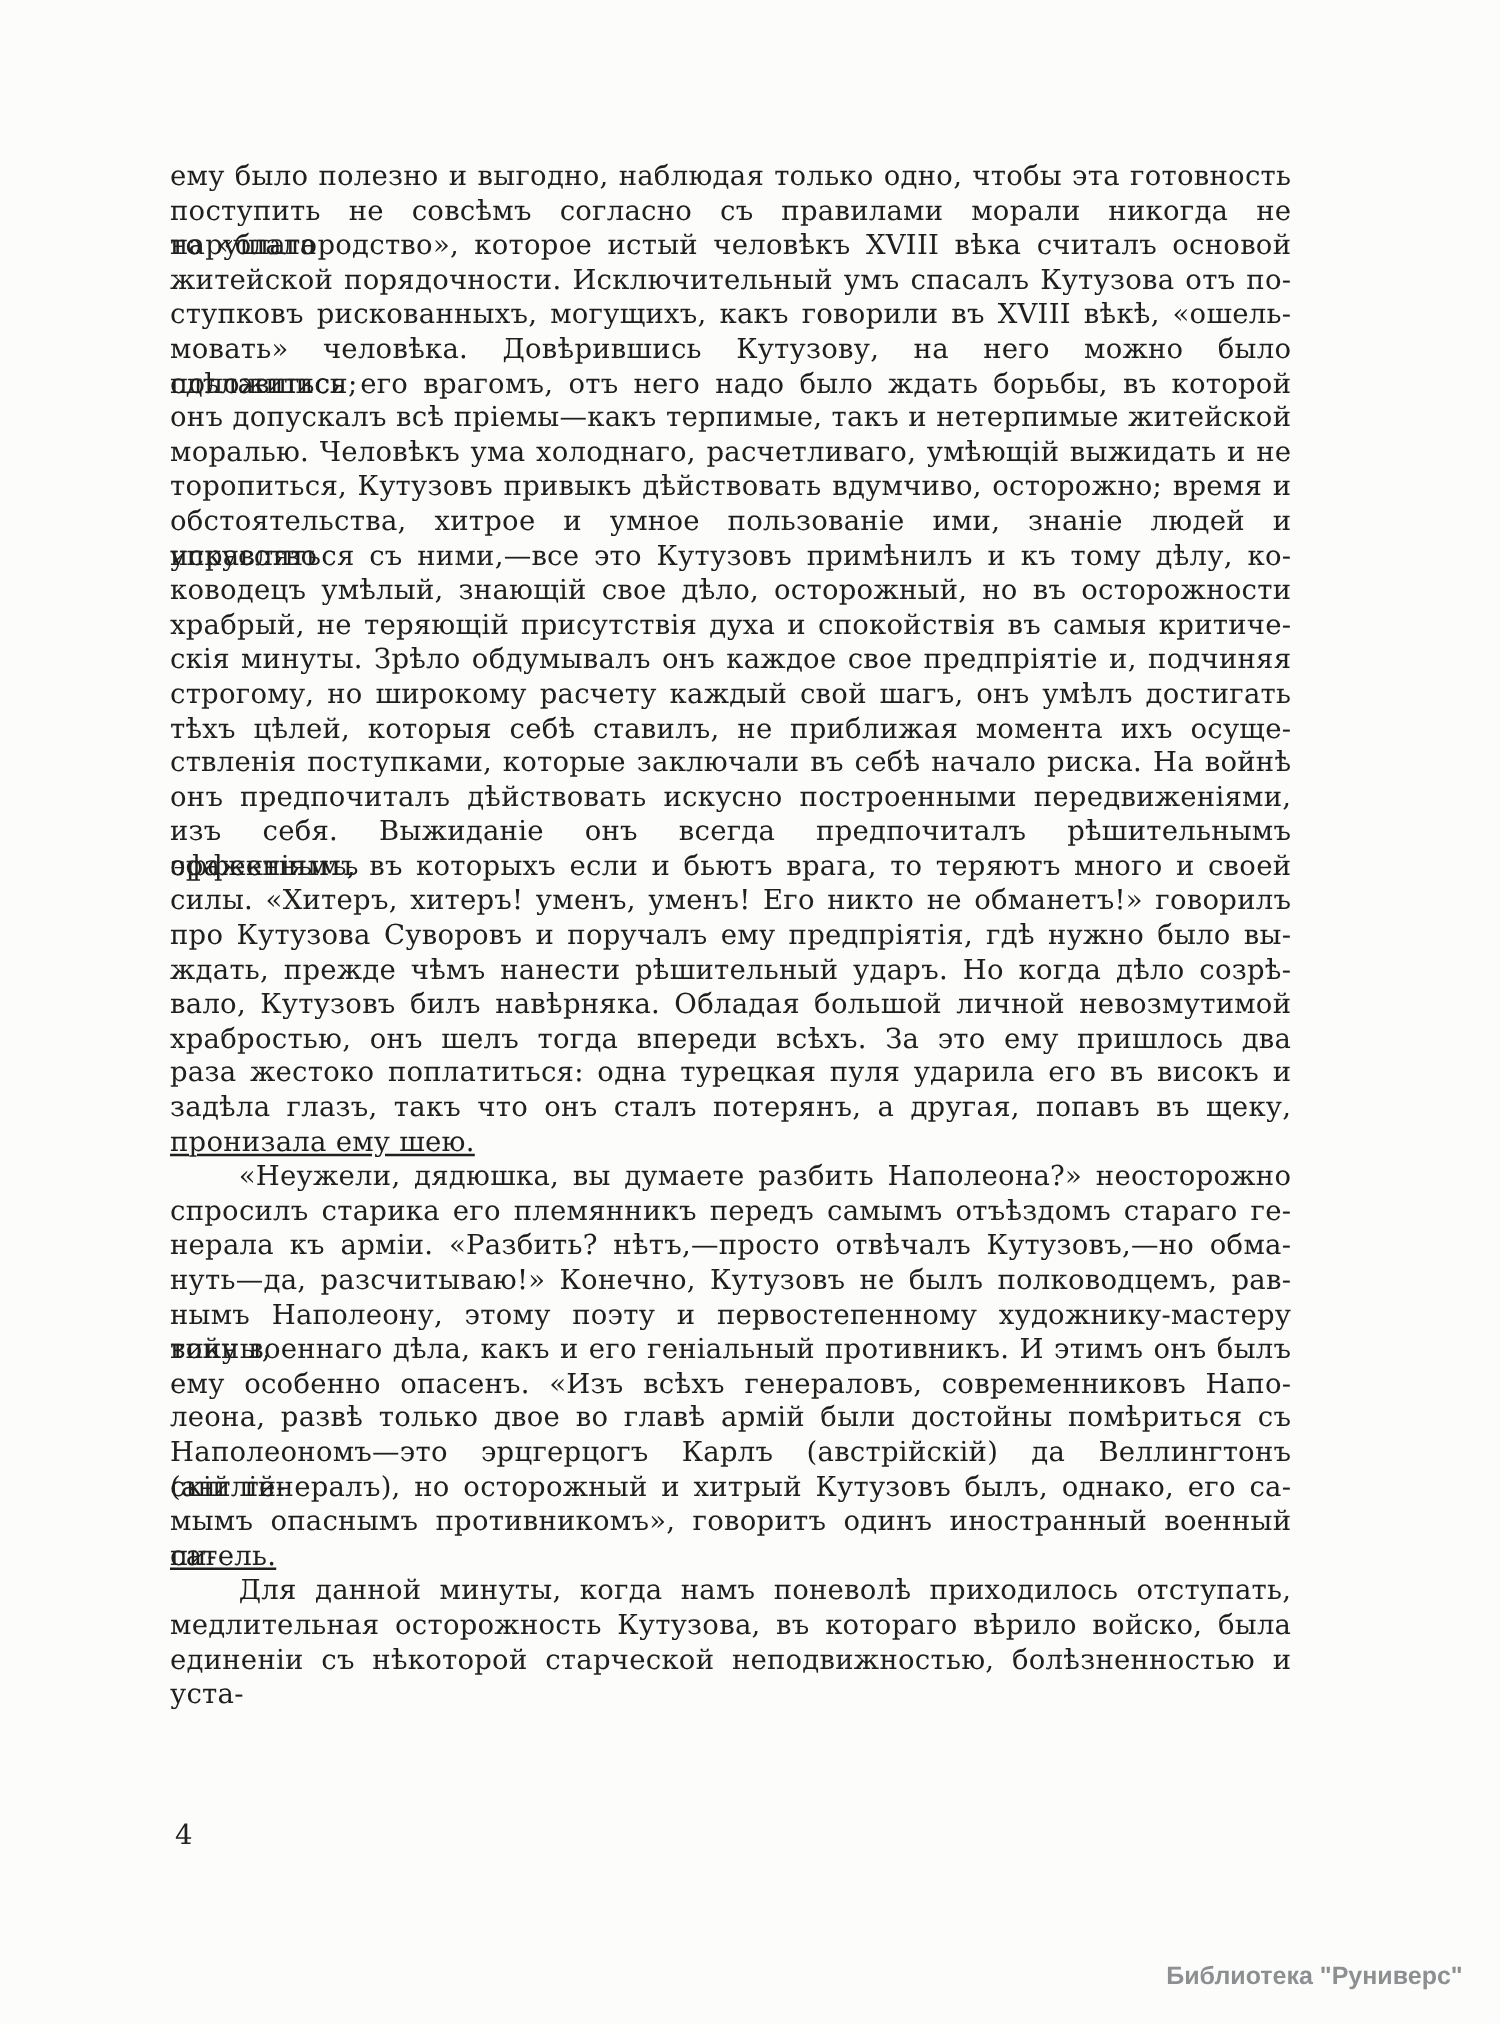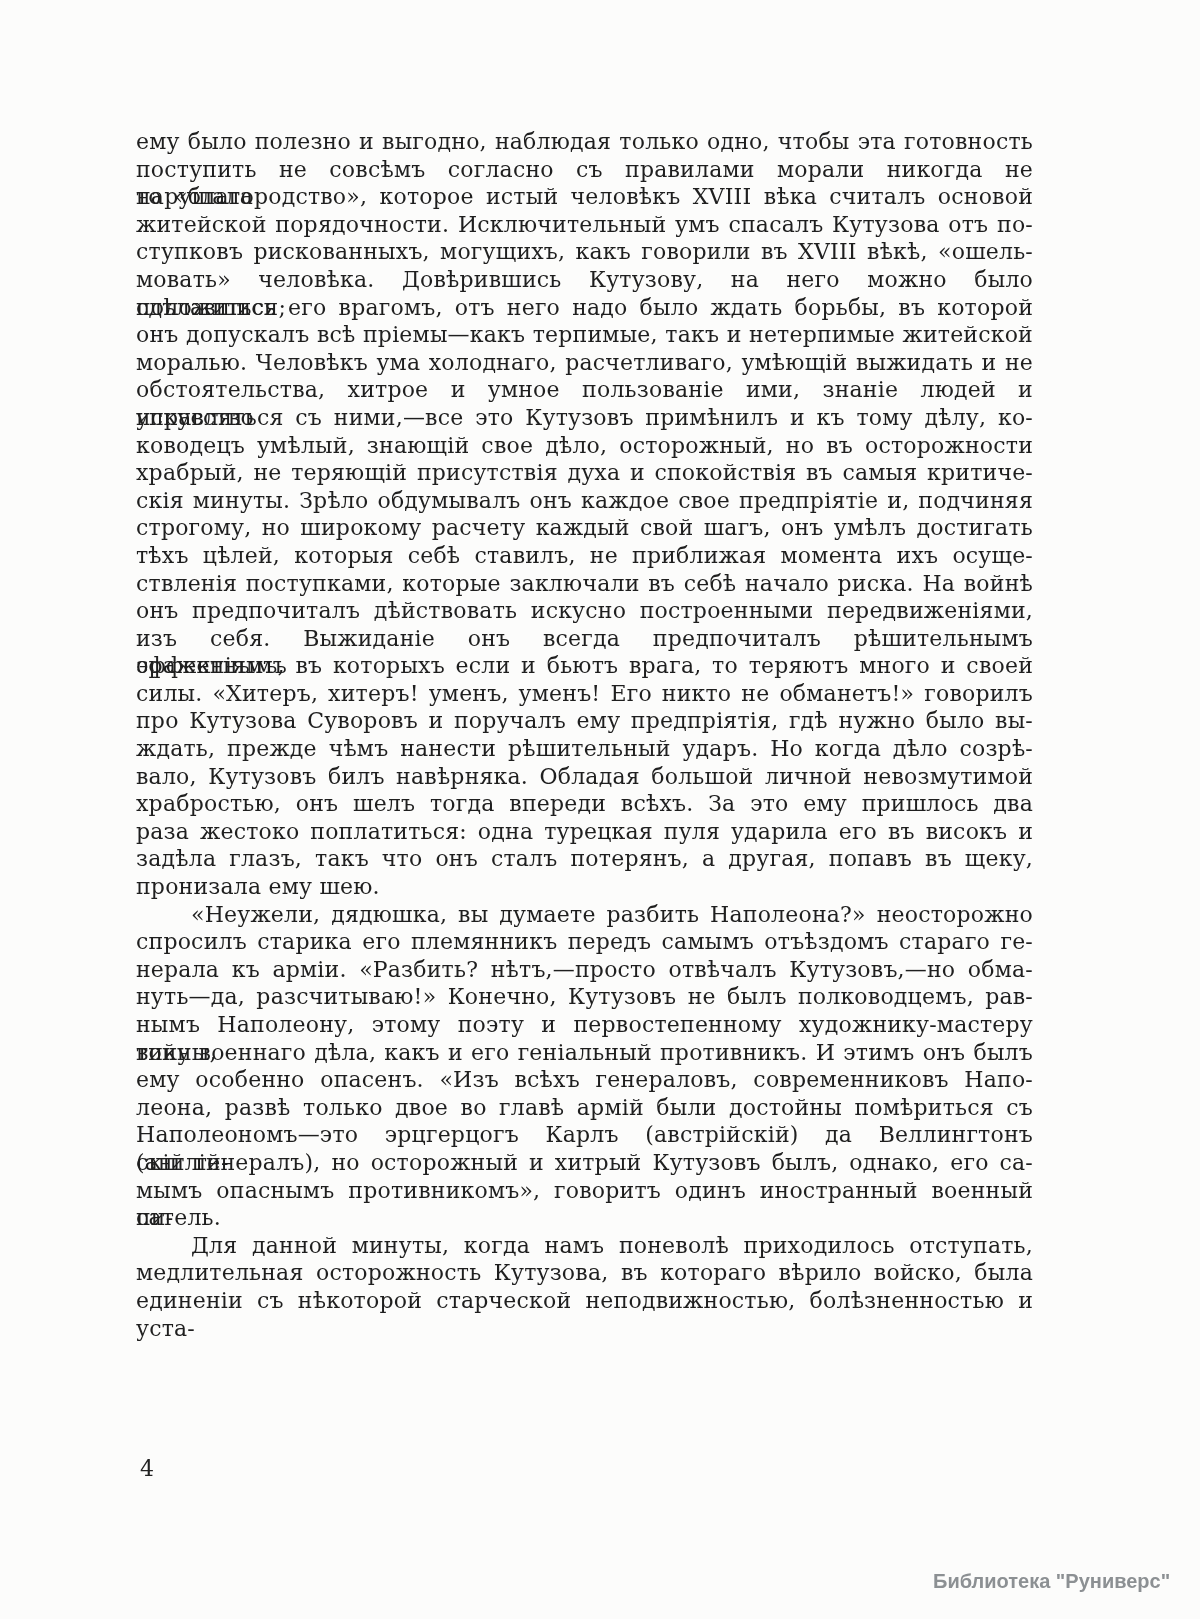--- a/index.html
+++ b/index.html
@@ -34,20 +34,21 @@
     text-align: justify;
     text-align-last: justify;
     letter-spacing: 0.2px;
     white-space: normal;
     overflow: visible;
   }
   .line.indent { text-indent: 55px; }
   .line.no-just {
     text-align: center;
     text-align-last: left;
+    text-decoration: underline;
   }
   .page-number {
     position: absolute;
     left: 140px;
     top: 1456px;
     font-size: 22px;
     color: #222;
   }
   .watermark {
     position: absolute;
@@ -69,20 +70,21 @@
       <div class="para">
         <div class="line">ему было полезно и выгодно, наблюдая только одно, чтобы эта готовность</div>
         <div class="line">поступить не совсѣмъ согласно съ правилами морали никогда не нарушала</div>
         <div class="line">то «благородство», которое истый человѣкъ XVIII вѣка считалъ основой</div>
         <div class="line">житейской порядочности. Исключительный умъ спасалъ Кутузова отъ по-</div>
         <div class="line">ступковъ рискованныхъ, могущихъ, какъ говорили въ XVIII вѣкѣ, «ошель-</div>
         <div class="line">мовать» человѣка. Довѣрившись Кутузову, на него можно было положиться;</div>
         <div class="line">сдѣлавшись его врагомъ, отъ него надо было ждать борьбы, въ которой</div>
         <div class="line">онъ допускалъ всѣ пріемы—какъ терпимые, такъ и нетерпимые житейской</div>
         <div class="line">моралью. Человѣкъ ума холоднаго, расчетливаго, умѣющій выжидать и не</div>
+        <div class="line">торопиться, Кутузовъ привыкъ дѣйствовать вдумчиво, осторожно; время и</div>
         <div class="line">обстоятельства, хитрое и умное пользованіе ими, знаніе людей и искусство</div>
         <div class="line">управляться съ ними,—все это Кутузовъ примѣнилъ и къ тому дѣлу, ко-</div>
         <div class="line">ководецъ умѣлый, знающій свое дѣло, осторожный, но въ осторожности</div>
         <div class="line">храбрый, не теряющій присутствія духа и спокойствія въ самыя критиче-</div>
         <div class="line">скія минуты. Зрѣло обдумывалъ онъ каждое свое предпріятіе и, подчиняя</div>
         <div class="line">строгому, но широкому расчету каждый свой шагъ, онъ умѣлъ достигать</div>
         <div class="line">тѣхъ цѣлей, которыя себѣ ставилъ, не приближая момента ихъ осуще-</div>
         <div class="line">ствленія поступками, которые заключали въ себѣ начало риска. На войнѣ</div>
         <div class="line">онъ предпочиталъ дѣйствовать искусно построенными передвиженіями,</div>
         <div class="line">изъ себя. Выжиданіе онъ всегда предпочиталъ рѣшительнымъ эффектнымъ</div>

